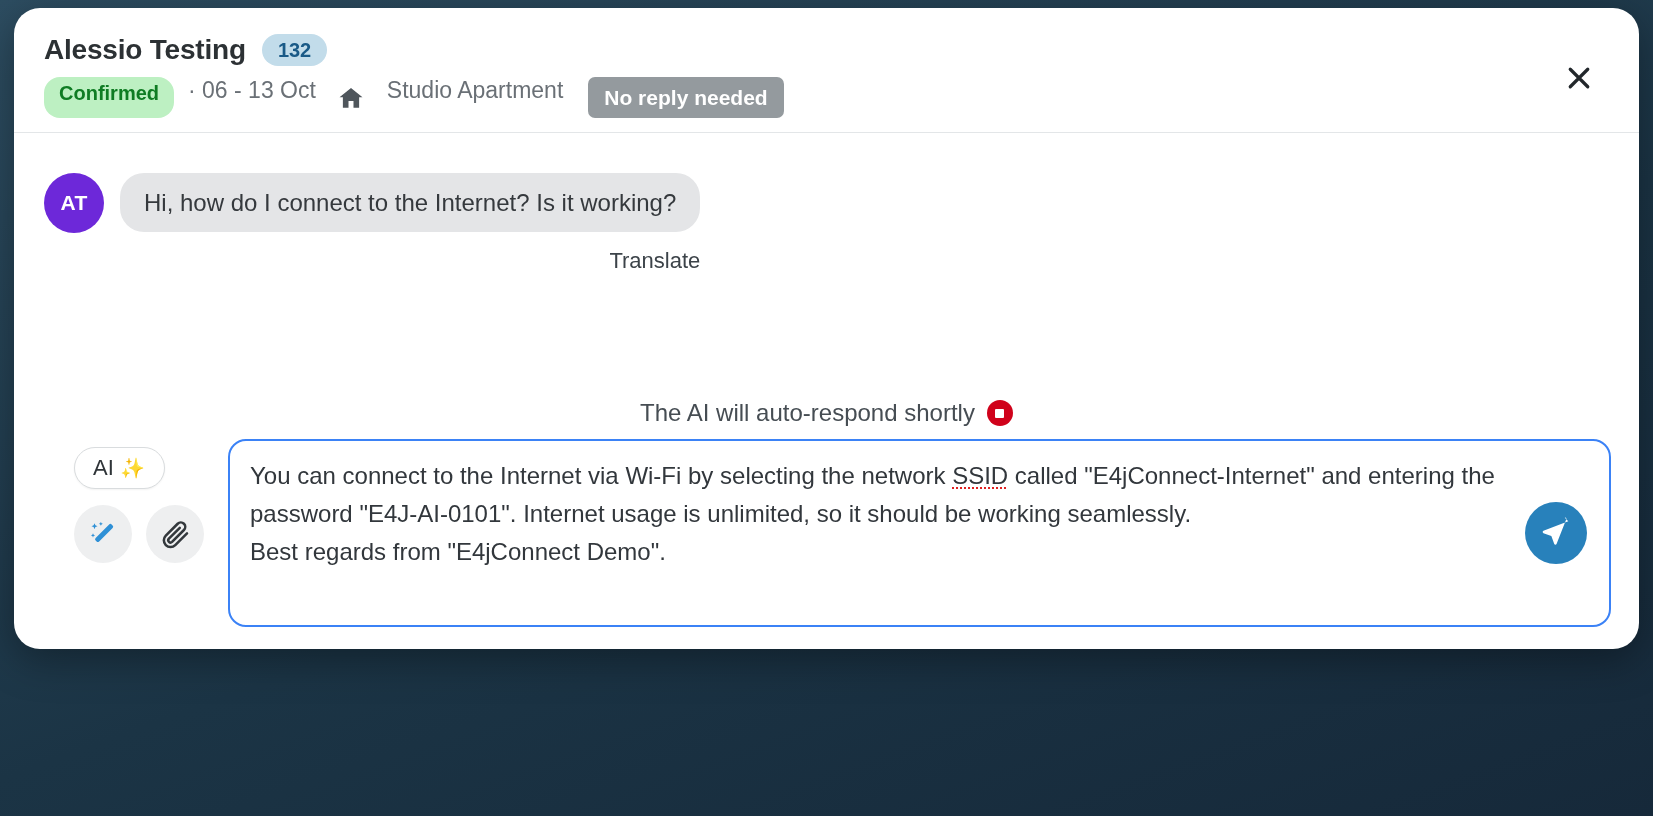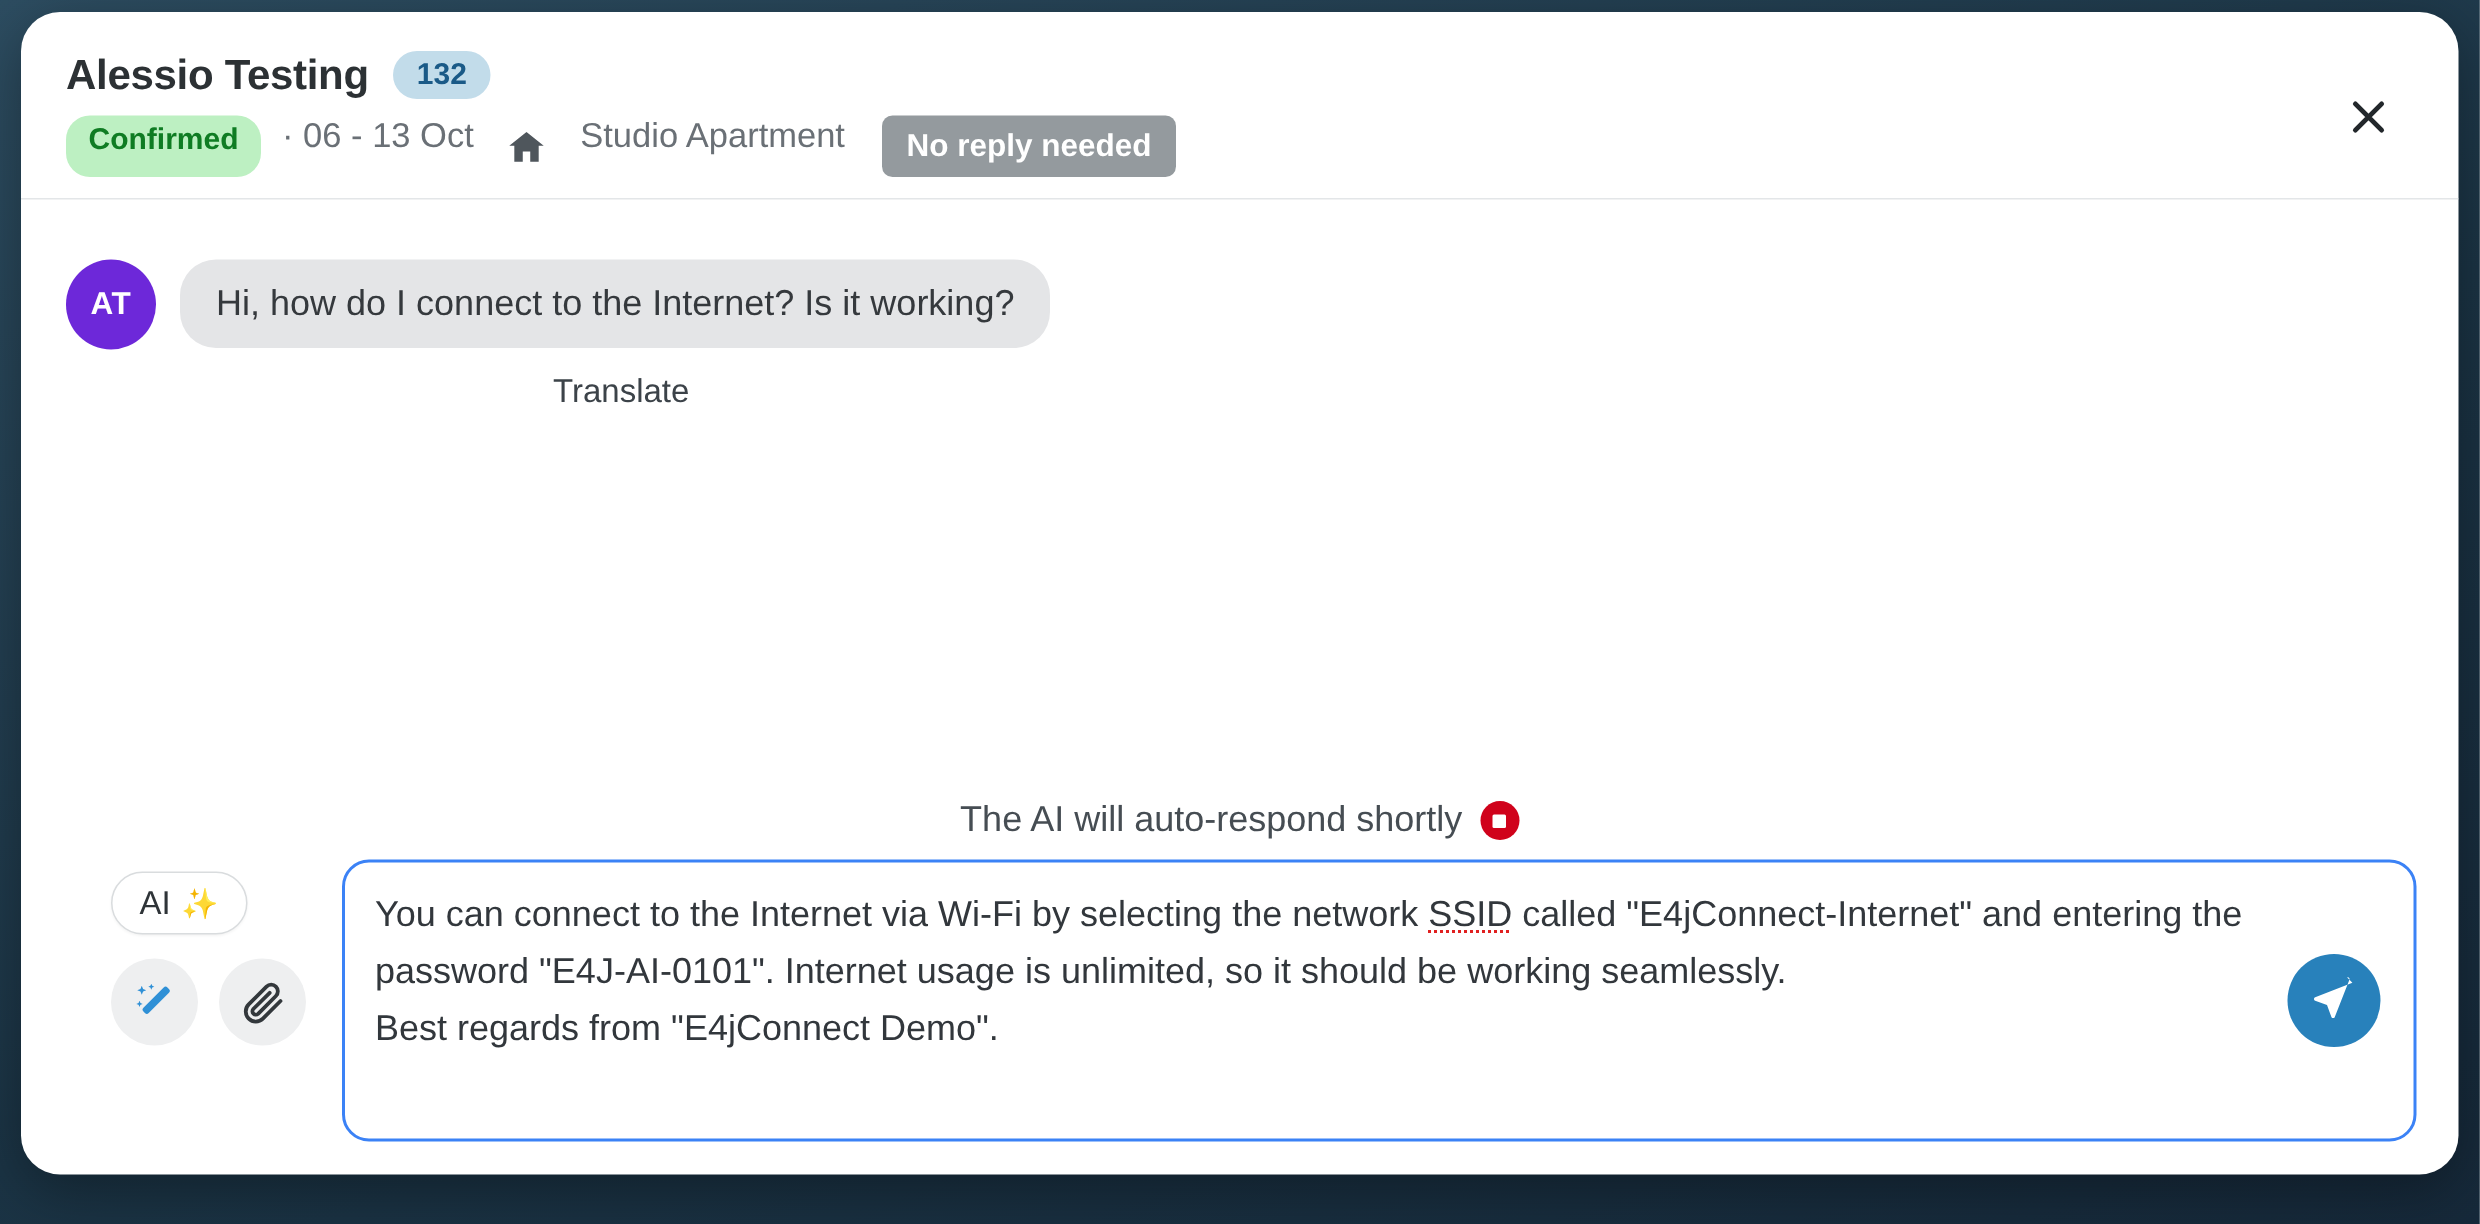--- a/index.html
+++ b/index.html
@@ -14,21 +14,21 @@
   body {
     background: linear-gradient(160deg, #2d4d61 0%, #1b3445 55%, #16293a 100%);
   }
 
   
   .modal {
     position: absolute;
     left: 14px;
     top: 8px;
     width: 1625px;
-    height: 775px;
+    height: 641px;
     background: #ffffff;
     border-radius: 26px;
     box-shadow: 0 10px 40px rgba(0,0,0,0.35);
     overflow: hidden;
     display: flex;
     flex-direction: column;
   }
 
   
   .header {
@@ -143,21 +143,21 @@
     display: flex;
     align-items: center;
     justify-content: center;
     flex: 0 0 auto;
     letter-spacing: 0.4px;
   }
   .msg-col {
     margin-left: 16px;
     display: flex;
     flex-direction: column;
-    align-items: center;
+    align-items: flex-end;
   }
   .bubble {
     background: #e4e5e7;
     color: #35393d;
     font-size: 24px;
     border-radius: 24px;
     padding: 14px 24px;
     max-width: 1000px;
     line-height: 1.3;
   }

